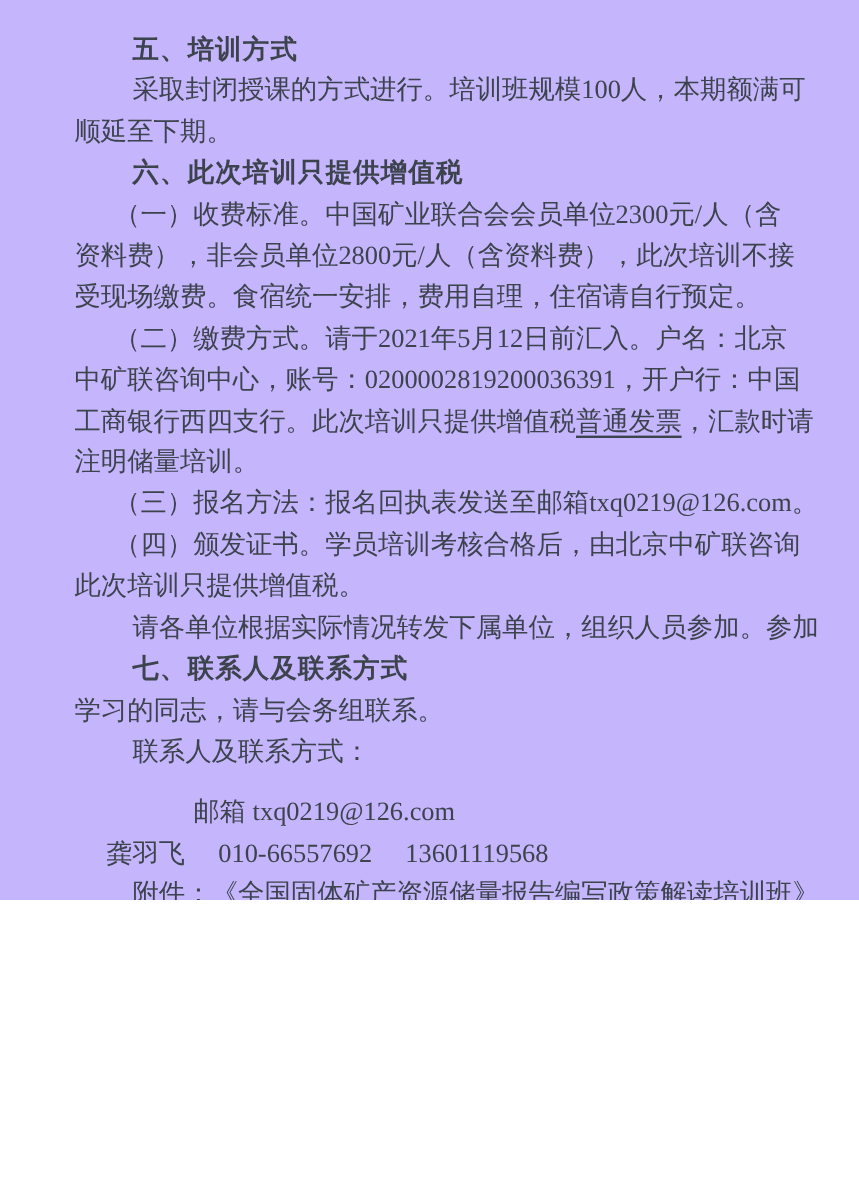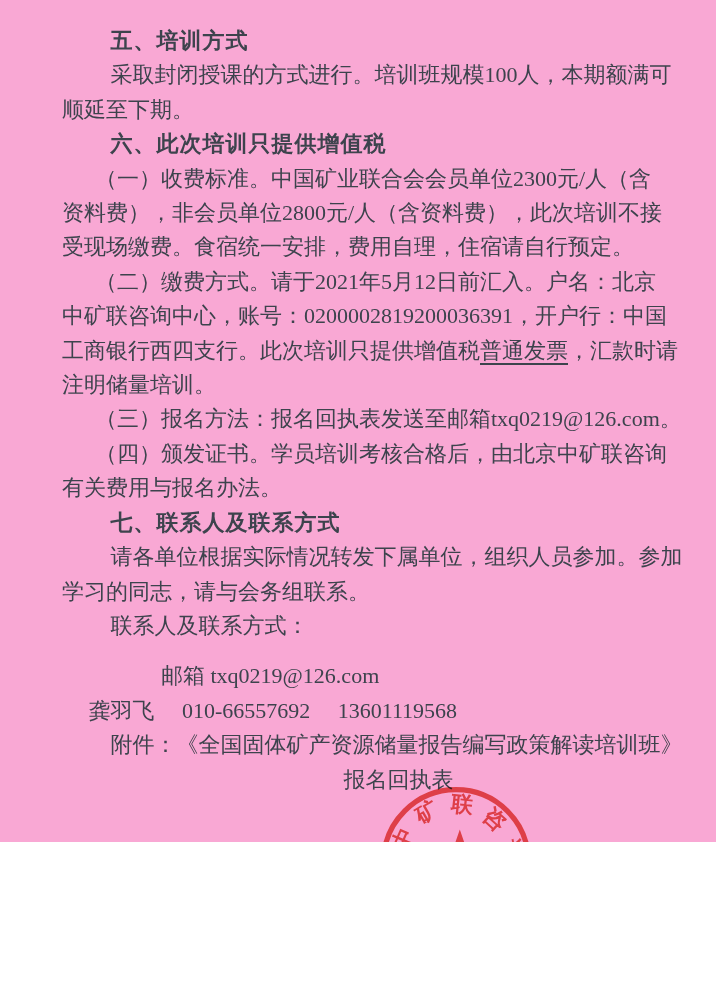--- a/index.html
+++ b/index.html
@@ -3,22 +3,22 @@
 <meta charset="utf-8">
 <style>
   :root {
     --ink: #3d434d;
     --seal-red: #e0443a;
   }
   html, body { margin: 0; padding: 0; background: #ffffff; }
   .page {
     position: relative;
     width: 716px;
-    height: 842px;
-    background: #f9a8d4;
+    height: 750px;
+    background: #c4b5fd;
     overflow: hidden;
     font-family: "Liberation Serif", "DejaVu Serif", serif;
     color: var(--ink);
   }
   .content {
     position: absolute;
     top: 0;
     left: 62px;
     width: 576px;
     padding-top: 24px;
@@ -89,23 +89,23 @@
       <div class="line bold" style="padding-left: 2.2em;"><span>六、此次培训只提供增值税</span></div>
       <div class="line fill" style="padding-left: 1.5em;"><span>（一）收费标准。中国矿业联合会会员单位2300元/人（含</span></div>
       <div class="line fill"><span>资料费），非会员单位2800元/人（含资料费），此次培训不接</span></div>
       <div class="line"><span>受现场缴费。食宿统一安排，费用自理，住宿请自行预定。</span></div>
       <div class="line fill" style="padding-left: 1.5em;"><span>（二）缴费方式。请于2021年5月12日前汇入。户名：北京</span></div>
       <div class="line fill"><span>中矿联咨询中心，账号：0200002819200036391，开户行：中国</span></div>
       <div class="line fill"><span>工商银行西四支行。此次培训只提供增值税</span><span class="u">普通发票</span><span>，汇款时请</span></div>
       <div class="line"><span>注明储量培训。</span></div>
       <div class="line" style="padding-left: 1.5em;"><span>（三）报名方法：报名回执表发送至邮箱txq0219@126.com。</span></div>
       <div class="line fill" style="padding-left: 1.5em;"><span>（四）颁发证书。学员培训考核合格后，由北京中矿联咨询</span></div>
-      <div class="line"><span>有关费用与报名办法。</span></div>
+      <div class="line"><span>此次培训只提供增值税。</span></div>
+      <div class="line fill" style="padding-left: 2.2em;"><span>请各单位根据实际情况转发下属单位，组织人员参加。参加</span></div>
       <div class="line bold" style="padding-left: 2.2em;"><span>七、联系人及联系方式</span></div>
-      <div class="line fill" style="padding-left: 2.2em;"><span>请各单位根据实际情况转发下属单位，组织人员参加。参加</span></div>
       <div class="line"><span>学习的同志，请与会务组联系。</span></div>
       <div class="line" style="padding-left: 2.2em;"><span>联系人及联系方式：</span></div>
       <div class="line" style="padding-left: 4.5em; margin-top: 16px;"><span>邮箱 txq0219@126.com</span></div>
       <div class="line" style="padding-left: 1.2em;"><span>龚羽飞　 010-66557692　 13601119568</span></div>
       <div class="line" style="padding-left: 2.2em;"><span>附件：《全国固体矿产资源储量报告编写政策解读培训班》</span></div>
       <div class="line" style="padding-left: 4.4em; text-align: center;"><span>报名回执表</span></div>
     </div>
 
   <div class="signature">
     <div class="sig-org">北京中矿联咨询中心</div>

